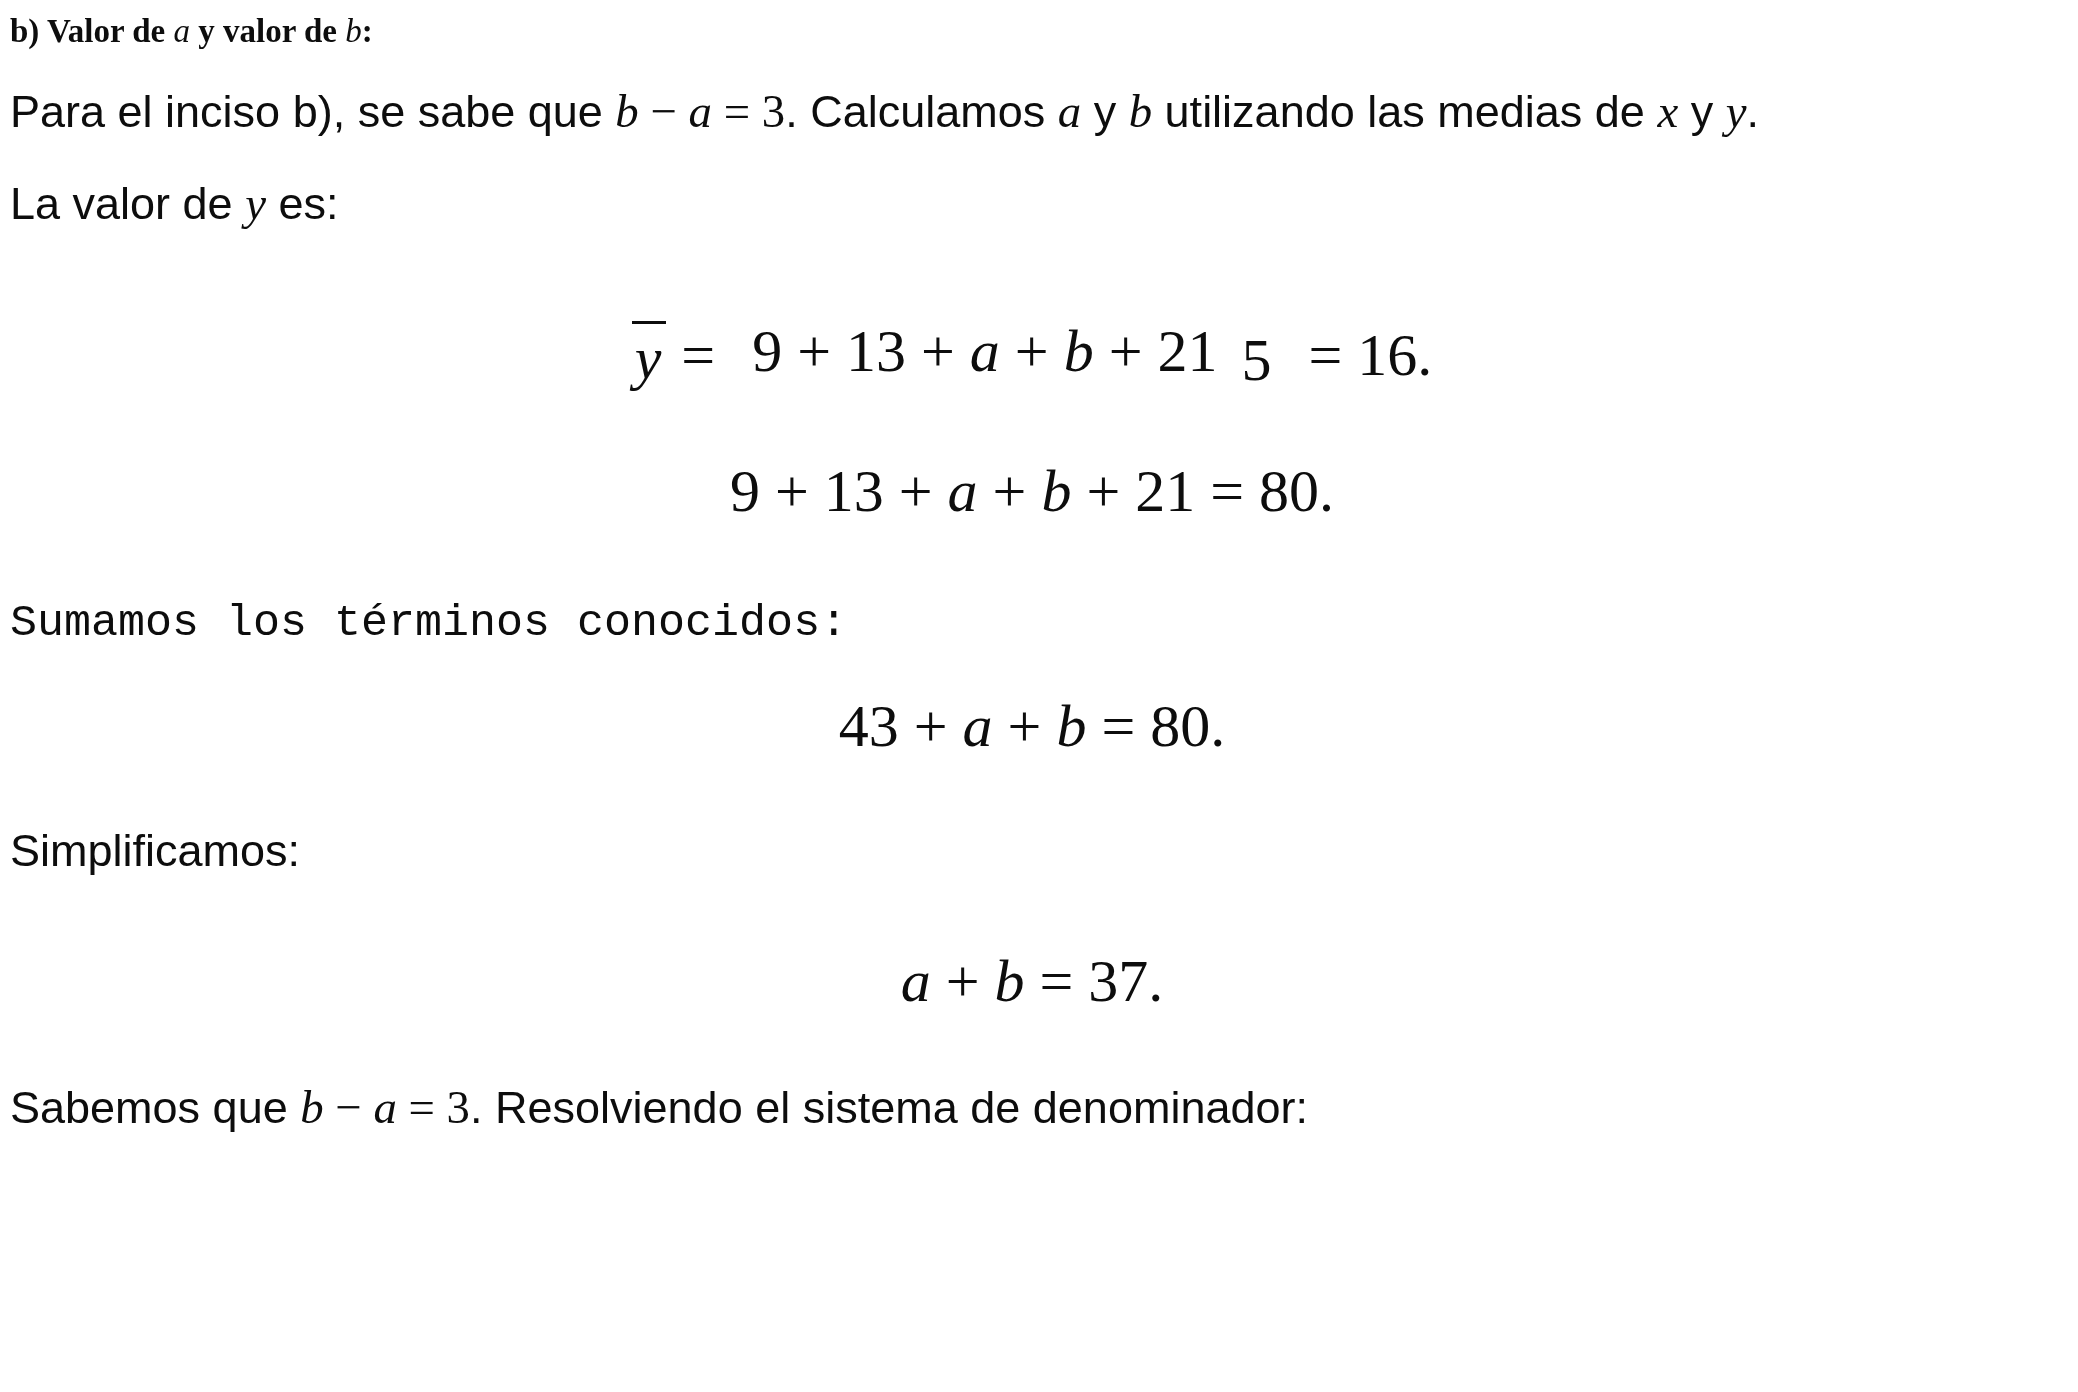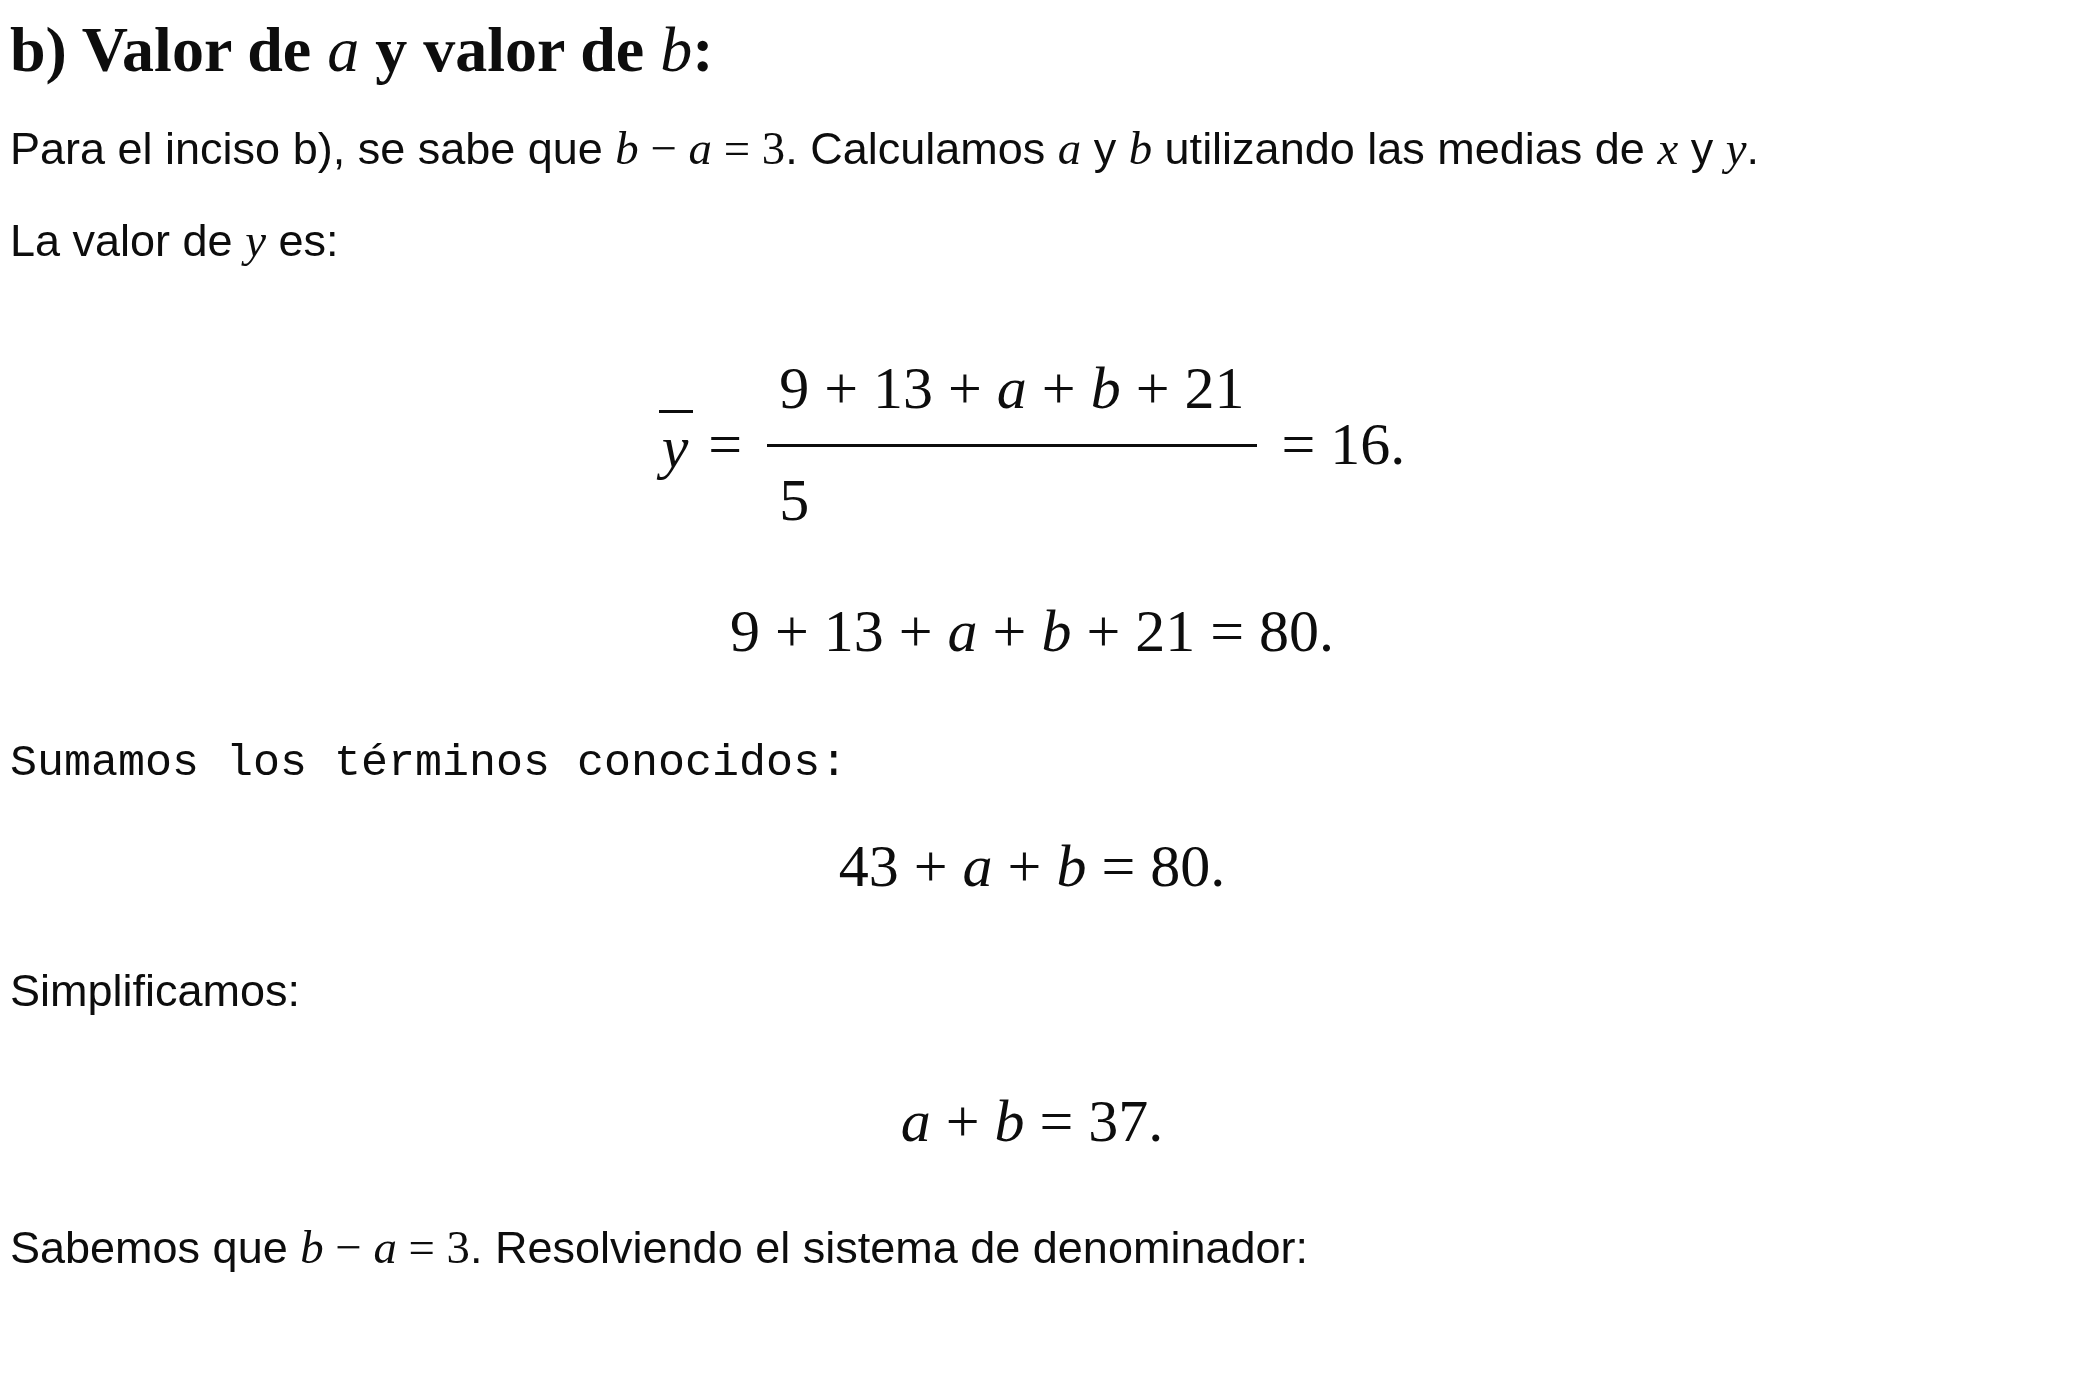--- a/index.html
+++ b/index.html
@@ -14,21 +14,21 @@
     color: #0d0d0d;
     font-family: "Liberation Sans", "DejaVu Sans", sans-serif;
     font-size: 45px;
     line-height: 1.25;
   }
   
   .heading {
     margin: 0;
     font-family: "Liberation Serif", "DejaVu Serif", serif;
     font-weight: 700;
-    font-size: 64px;
+    font-size: 33px;
     line-height: 1.2;
     white-space: nowrap;
   }
   .heading .mvar { font-weight: 400; }
   
   .para { margin: 0; white-space: nowrap; }
   .mt-intro      { margin-top: 30px; }
   .mt-mean       { margin-top: 34px; }
   .mt-mult       { margin-top: 58px; }
   .mt-sum        { margin-top: 70px; font-family: Liberation Mono, monospace; }
@@ -53,24 +53,23 @@
     font-size: 60px;
     line-height: 1.15;
     white-space: pre;
   }
   .eq-mean  { margin-top: 84px; }
   .eq-t5    { margin-top: 62px; }
   .eq-sum   { margin-top: 40px; }
   .eq-simp  { margin-top: 68px; }
   .frac {
     display: inline-flex;
-    flex-direction: column;
-    align-items: flex-start;
+    flex-direction: row;
+    align-items: flex-end;
     margin: 0 10px;
-    gap: 12px;
   }
   .frac .num { padding: 0 12px 9px; }
   .frac .fbar { align-self: stretch; height: 3px; background: currentColor; }
   .frac .den { padding: 7px 12px 0; }
   .ovl {
     display: inline-block;
     border-top: 3px solid currentColor;
     padding: 3px 5px 0 3px;
     line-height: 1.05;
   }

